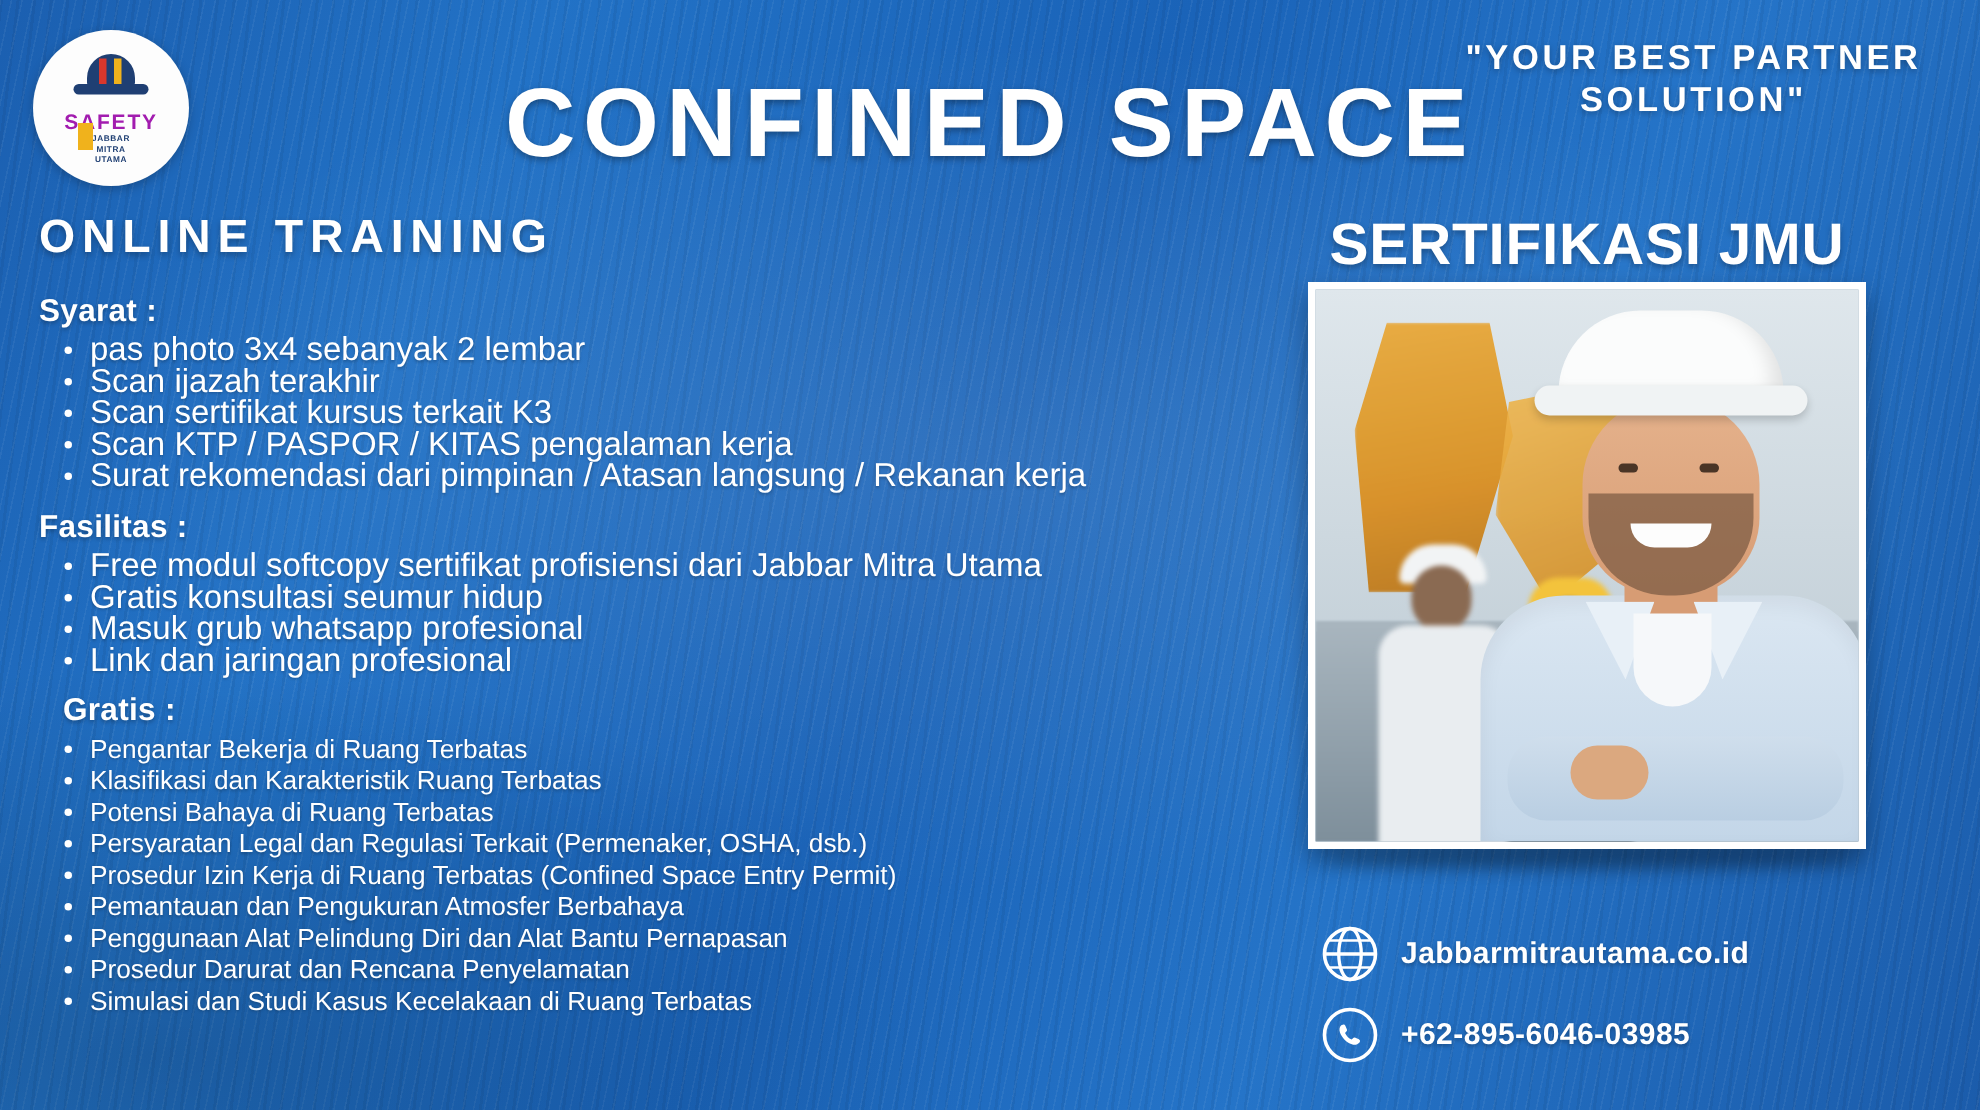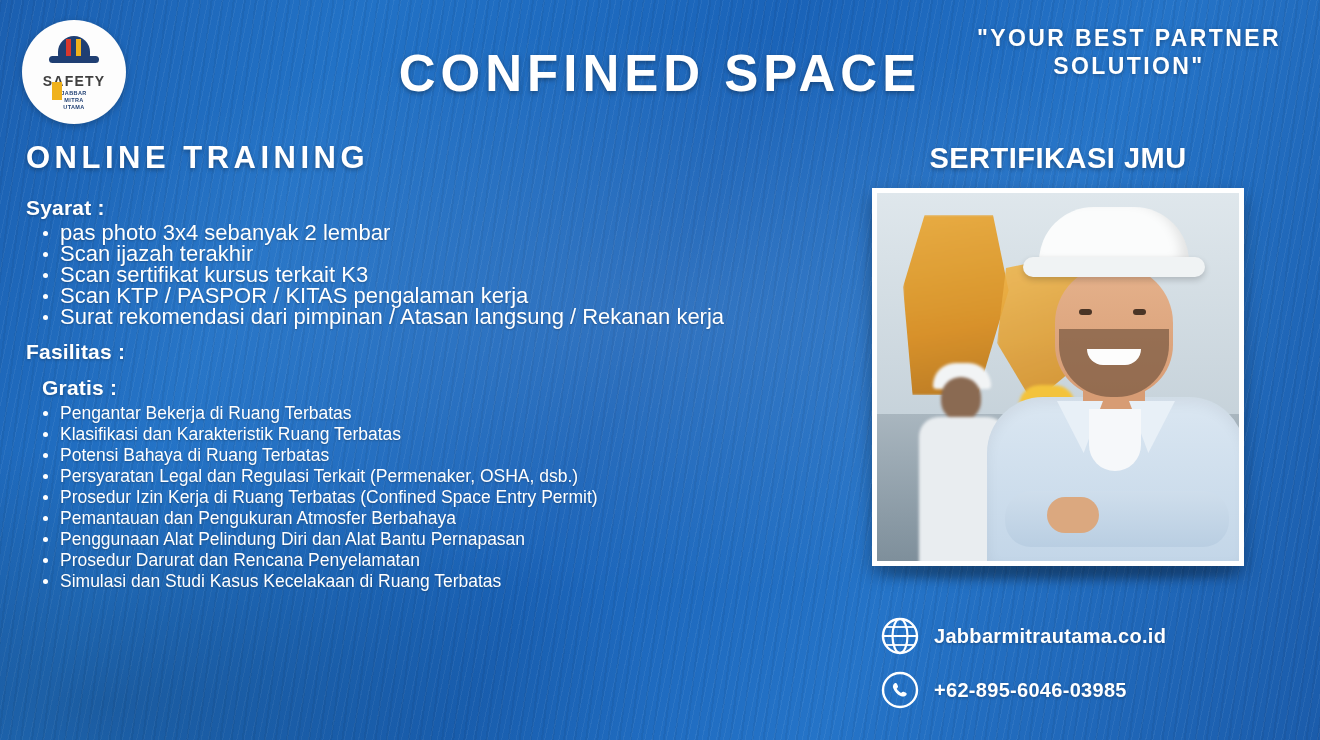--- a/index.html
+++ b/index.html
@@ -93,21 +93,21 @@
     left: 27px;
     top: 3px;
     width: 5px;
     height: 18px;
     background: #f0b21c;
   }
   .logo-safety {
     font-size: 14px;
     font-weight: bold;
     letter-spacing: 1.2px;
-    color: #404040;
+    color: #a21caf;
     margin-top: 3px;
   }
   .logo-sub {
     font-size: 5.5px;
     line-height: 7px;
     font-weight: bold;
     letter-spacing: 0.4px;
     color: #1f3f73;
     text-align: center;
     margin-top: 1px;
@@ -121,21 +121,21 @@
     background: #f0b21c;
   }
 
   
   .title {
     position: absolute;
     left: 0;
     top: 44px;
     width: 1320px;
     text-align: center;
-    font-size: 51px;
+    font-size: 65px;
     font-weight: bold;
     letter-spacing: 5px;
     color: #ffffff;
     text-shadow: 0 2px 5px rgba(0,0,0,0.35);
   }
   .tagline {
     position: absolute;
     right: 26px;
     top: 24px;
     width: 330px;
@@ -156,21 +156,21 @@
     letter-spacing: 4.5px;
     color: #ffffff;
     text-shadow: 0 2px 4px rgba(0,0,0,0.3);
   }
   .cert-title {
     position: absolute;
     left: 872px;
     top: 142px;
     width: 372px;
     text-align: center;
-    font-size: 29px;
+    font-size: 39px;
     font-weight: bold;
     letter-spacing: 0.5px;
     color: #ffffff;
     text-shadow: 0 2px 4px rgba(0,0,0,0.3);
   }
 
   
   .content {
     position: absolute;
     left: 20px;
@@ -450,20 +450,26 @@
         <li>pas photo 3x4 sebanyak 2 lembar</li>
         <li>Scan ijazah terakhir</li>
         <li>Scan sertifikat kursus terkait K3</li>
         <li>Scan KTP / PASPOR / KITAS pengalaman kerja</li>
         <li>Surat rekomendasi dari pimpinan / Atasan langsung / Rekanan kerja</li>
       </ul>
     </div>
 
     <div class="section">
       <div class="section-head">Fasilitas :</div>
+      <ul class="items">
+        <li>Free modul softcopy sertifikat profisiensi  dari Jabbar Mitra Utama</li>
+        <li>Gratis konsultasi seumur hidup</li>
+        <li>Masuk grub whatsapp profesional</li>
+        <li>Link dan jaringan profesional</li>
+      </ul>
     </div>
 
     <div class="section outline">
       <div class="section-head indent">Gratis :</div>
       <ul class="items">
         <li>Pengantar Bekerja di Ruang Terbatas</li>
         <li>Klasifikasi dan Karakteristik Ruang Terbatas</li>
         <li>Potensi Bahaya di Ruang Terbatas</li>
         <li>Persyaratan Legal dan Regulasi Terkait (Permenaker, OSHA, dsb.)</li>
         <li>Prosedur Izin Kerja di Ruang Terbatas (Confined Space Entry Permit)</li>

